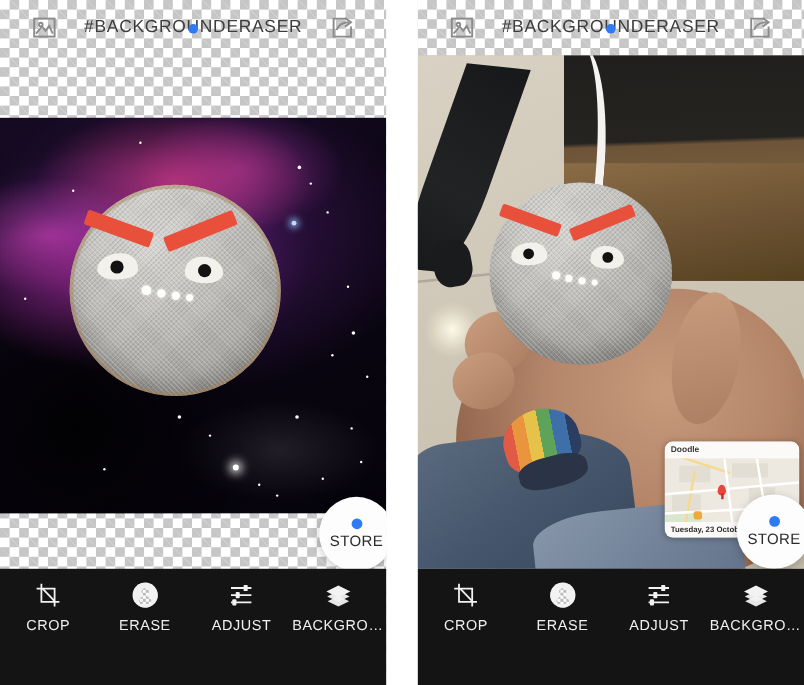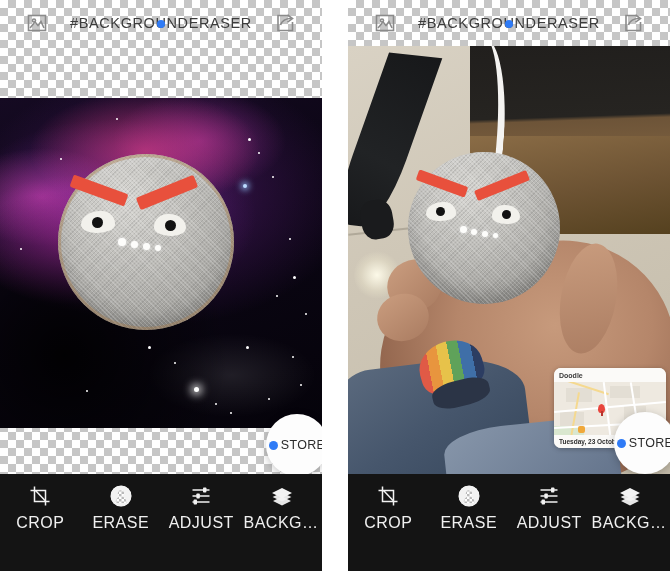--- a/index.html
+++ b/index.html
@@ -180,21 +180,21 @@
   }
   .pupil { background: #121212; border-radius: 50%; }
   .led { position: absolute; background: #fdfdfb; border-radius: 50%; box-shadow: 0 0 3px rgba(255,255,255,0.8); }
 
   
   .store-btn {
     position: absolute; z-index: 7;
     width: 62px; height: 62px; border-radius: 50%;
     background: #fdfdfd;
     box-shadow: 0 2px 8px rgba(0,0,0,0.22);
-    display: flex; flex-direction: row; align-items: center; justify-content: center;
+    display: flex; flex-direction: column; align-items: center; justify-content: center;
     gap: 3px;
   }
   .store-dot { width: 9px; height: 9px; border-radius: 50%; background: #2f7bf6; }
   .store-label { font-size: 12.5px; color: #2b2b2b; letter-spacing: 0.3px; }
 
   
   .map-card {
     position: absolute; z-index: 5;
     width: 112px; height: 80px; border-radius: 7px; overflow: hidden;
     background: #f7f4ef; box-shadow: 0 1px 5px rgba(0,0,0,0.28);
@@ -230,21 +230,21 @@
     position: absolute; left: 0; bottom: 0; width: 100%; height: 97px;
     background: #141414; z-index: 8;
   }
   .tool-row { display: flex; align-items: flex-start; padding-top: 10px; height: 60px; }
   .tool {
     flex: 1 1 0; display: flex; flex-direction: column; align-items: center; gap: 6px;
     min-width: 0;
   }
   .tool-ico { height: 24px; display: flex; align-items: flex-end; justify-content: center; }
   .tool-label {
-    font-size: 16px; color: #f0f0f0; letter-spacing: 0.5px;
+    font-size: 12px; color: #f0f0f0; letter-spacing: 0.5px;
     max-width: 100%; overflow: hidden; text-overflow: ellipsis; white-space: nowrap;
     padding: 0 2px;
   }
   .ico-w { stroke: #f2f2f2; stroke-width: 1.5; fill: none; }
   .ico-wf { fill: #f2f2f2; }
 </style>
 </head>
 <body>
 
 <div class="stage">

